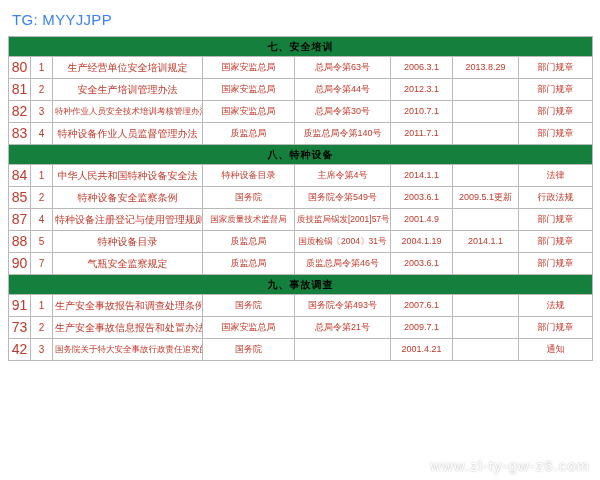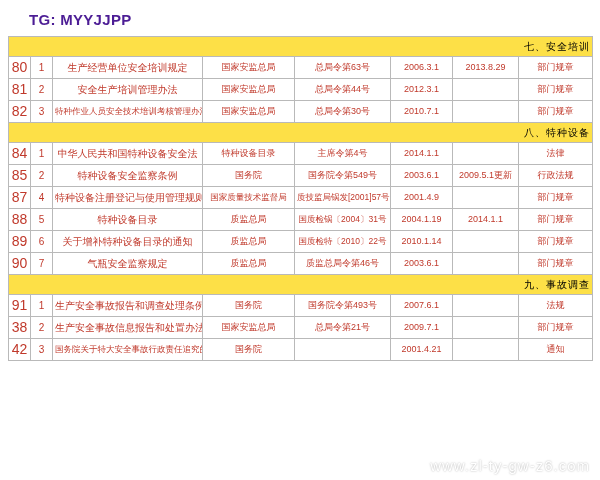--- a/index.html
+++ b/index.html
@@ -9,26 +9,26 @@
   }
   body {
     width: 600px;
     height: 480px;
     font-family: "Liberation Sans", sans-serif;
     position: relative;
     overflow: hidden;
   }
   #tg-badge {
     position: absolute;
-    left: 21px;
+    left: 4px;
     top: 8px;
     background: #ffffff;
-    color: #4c1d95;
+    color: #3b82f6;
     font-size: 15px;
-    font-weight: bold;
+    font-weight: normal;
     padding: 3px 8px 4px 8px;
     font-family: "Liberation Sans", sans-serif;
     z-index: 20;
     letter-spacing: 0.3px;
   }
   #watermark {
     position: absolute;
     right: 10px;
     bottom: 6px;
     color: #ffffff;
@@ -68,27 +68,26 @@
     font-size: 14px;
   }
   td.idx {
     color: #000000;
     font-size: 10px;
   }
   td.black {
     color: #000000;
   }
   tr.section td {
-    background: #fde047;
-    color: #000000;
-    font-weight: normal;
+    background: #15803d;
+    color: #000000;
+    font-weight: bold;
     font-size: 10px;
     height: 19px;
     letter-spacing: 1px;
-    text-align: right;
   }
   td.title-cell {
     font-size: 10px;
   }
   td.wrapcell {
     white-space: normal;
     line-height: 1.2;
     font-size: 8.5px;
   }
   .c0 { width: 22px; }
@@ -144,20 +143,30 @@
         <tr>
           <td class="num">82</td>
           <td class="idx">3</td>
           <td class="title-cell wrapcell">特种作业人员安全技术培训考核管理办法</td>
           <td class="">国家安监总局</td>
           <td class="">总局令第30号</td>
           <td class="">2010.7.1</td>
           <td class=""></td>
           <td class="black">部门规章</td>
         </tr>
+        <tr>
+          <td class="num">83</td>
+          <td class="idx">4</td>
+          <td class="title-cell">特种设备作业人员监督管理办法</td>
+          <td class="">质监总局</td>
+          <td class="">质监总局令第140号</td>
+          <td class="">2011.7.1</td>
+          <td class=""></td>
+          <td class="black">部门规章</td>
+        </tr>
         <tr class="section">
           <td colspan="8">八、特种设备</td>
         </tr>
         <tr>
           <td class="num">84</td>
           <td class="idx">1</td>
           <td class="title-cell">中华人民共和国特种设备安全法</td>
           <td class="">特种设备目录</td>
           <td class="">主席令第4号</td>
           <td class="">2014.1.1</td>
@@ -188,30 +197,20 @@
           <td class="num">88</td>
           <td class="idx">5</td>
           <td class="title-cell">特种设备目录</td>
           <td class="">质监总局</td>
           <td class="wrapcell">国质检锅〔2004〕31号</td>
           <td class="">2004.1.19</td>
           <td class="">2014.1.1</td>
           <td class="black">部门规章</td>
         </tr>
         <tr>
-          <td class="num">89</td>
-          <td class="idx">6</td>
-          <td class="title-cell">关于增补特种设备目录的通知</td>
-          <td class="">质监总局</td>
-          <td class="wrapcell">国质检特〔2010〕22号</td>
-          <td class="">2010.1.14</td>
-          <td class=""></td>
-          <td class="black">部门规章</td>
-        </tr>
-        <tr>
           <td class="num">90</td>
           <td class="idx">7</td>
           <td class="title-cell">气瓶安全监察规定</td>
           <td class="">质监总局</td>
           <td class="">质监总局令第46号</td>
           <td class="">2003.6.1</td>
           <td class=""></td>
           <td class="black">部门规章</td>
         </tr>
         <tr class="section">
@@ -221,21 +220,21 @@
           <td class="num">91</td>
           <td class="idx">1</td>
           <td class="title-cell">生产安全事故报告和调查处理条例</td>
           <td class="">国务院</td>
           <td class="">国务院令第493号</td>
           <td class="">2007.6.1</td>
           <td class=""></td>
           <td class="black">法规</td>
         </tr>
         <tr>
-          <td class="num">38</td>
+          <td class="num">73</td>
           <td class="idx">2</td>
           <td class="title-cell">生产安全事故信息报告和处置办法</td>
           <td class="">国家安监总局</td>
           <td class="">总局令第21号</td>
           <td class="">2009.7.1</td>
           <td class=""></td>
           <td class="black">部门规章</td>
         </tr>
         <tr>
           <td class="num">42</td>

